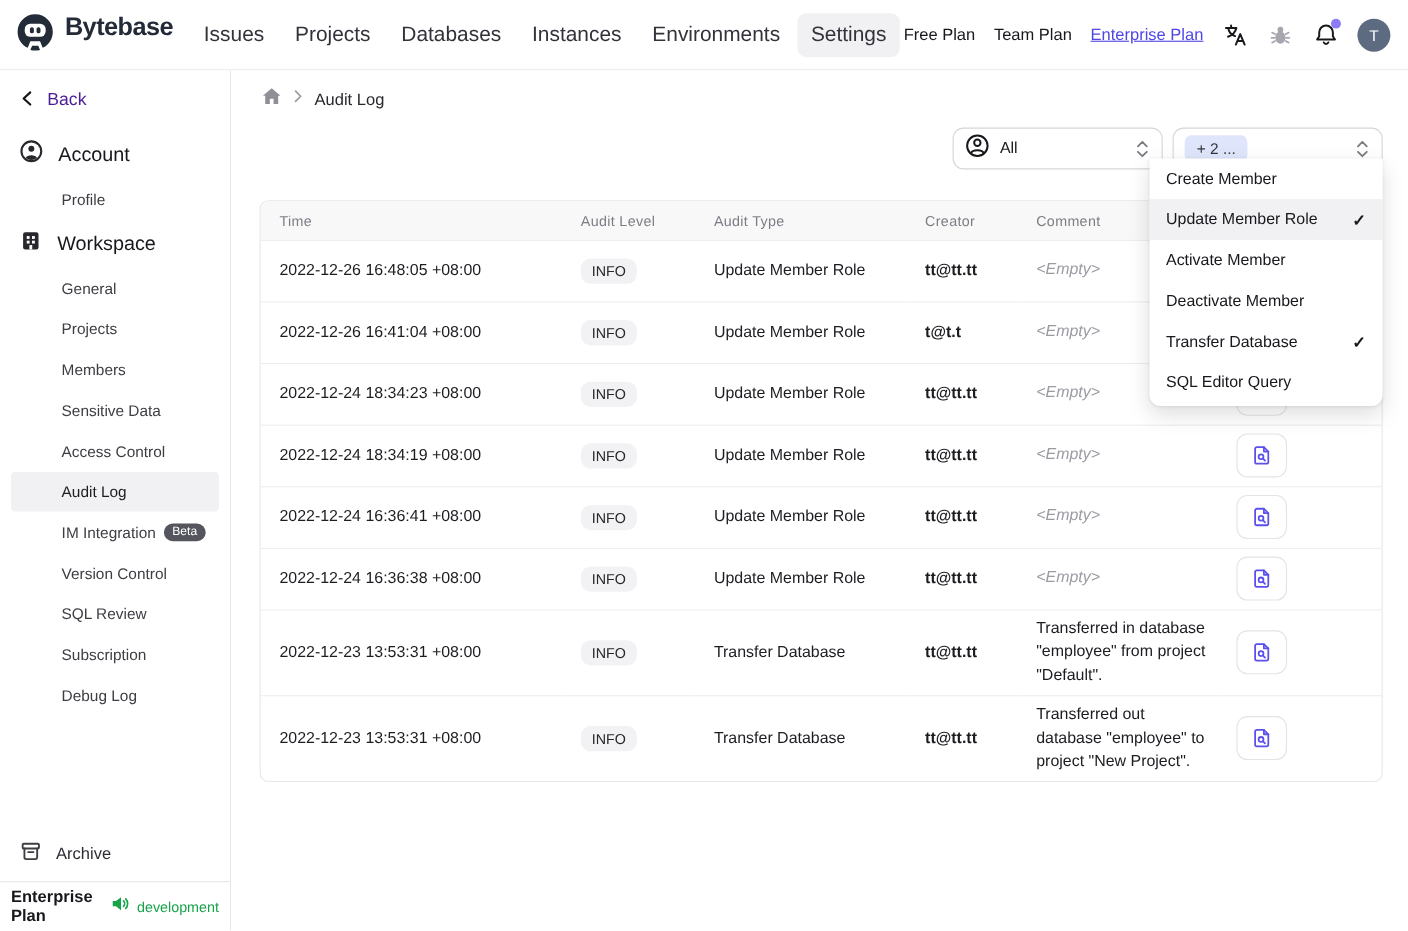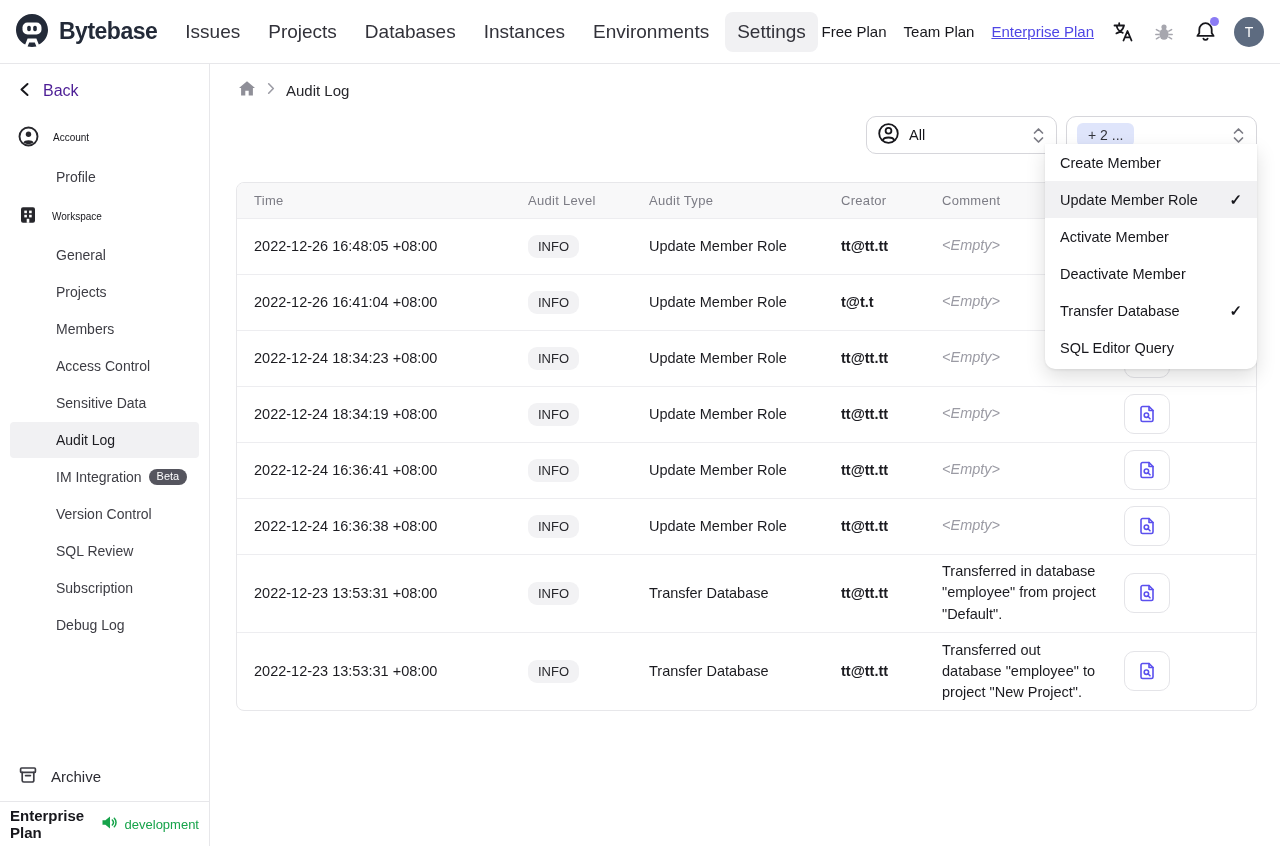--- a/index.html
+++ b/index.html
@@ -1,37 +1,37 @@
 <!DOCTYPE html>
 <html><head>
 <meta charset="utf-8">
 <style>
   * { margin:0; padding:0; box-sizing:border-box; }
   html,body { width:1280px; height:846px; background:#fff; font-family:"Liberation Sans", sans-serif; color:#1c1c21; overflow:hidden; }
 
   
   .topnav { height:64px; display:flex; align-items:center; padding:0 16px 0 14px; border-bottom:1px solid #e7e7ea; background:#fff; }
-  .brand { display:flex; align-items:center; gap:9px; cursor:pointer; }
+  .brand { display:flex; align-items:flex-start; gap:9px; cursor:pointer; }
   .brand-name { font-size:23px; font-weight:800; color:#232a38; letter-spacing:-0.5px; }
   .nav-links { display:flex; align-items:center; margin-left:16px; gap:4px; }
   .nav-link { font-size:19px; color:#32323a; padding:9px 12px; border-radius:8px; cursor:pointer; white-space:nowrap; }
   .nav-link.active { background:#f1f1f3; }
   .nav-right { margin-left:auto; display:flex; align-items:center; gap:17px; }
   .plan-label { font-size:15px; color:#17171c; cursor:pointer; white-space:nowrap; }
   .plan-link { font-size:15px; color:#4f46e5; text-decoration:underline; cursor:pointer; white-space:nowrap; }
   .icon-btn { position:relative; display:flex; align-items:center; justify-content:center; width:24px; height:24px; cursor:pointer; }
   .bell-dot { position:absolute; top:-3px; right:-2px; width:9px; height:9px; border-radius:50%; background:#8b7bf4; }
   .avatar { width:30px; height:30px; border-radius:50%; background:#5d6b80; color:#fff; display:flex; align-items:center; justify-content:center; font-size:14px; cursor:pointer; }
 
   
   .app { display:flex; height:782px; }
   .sidebar { width:210px; border-right:1px solid #e7e7ea; display:flex; flex-direction:column; background:#fff; }
   .side-scroll { flex:1; padding:14px 10px 0 10px; overflow:hidden; }
   .back-row { display:flex; gap:12px; padding:4px 8px 16px 8px; font-size:16px; color:#4c1d95; cursor:pointer; }
-  .side-header { display:flex; align-items:center; gap:14px; padding:9px 8px; font-size:10px; font-weight:500; color:#17171c; }
+  .side-header { display:flex; align-items:center; gap:14px; padding:9px 8px; font-size:18px; font-weight:500; color:#17171c; }
   .side-item { display:flex; align-items:center; padding:10px 8px 10px 46px; font-size:14px; color:#3d3d44; border-radius:4px; margin:1px 0; cursor:pointer; }
   .side-item.active { background:#f1f1f3; color:#1c1c21; }
   .beta-badge { margin-left:7px; background:#55555e; color:#fff; font-size:11px; padding:2px 8px 3px; border-radius:9999px; line-height:1; }
   .archive-row { display:flex; align-items:center; gap:13px; padding:13px 18px; font-size:15px; color:#2c2c33; cursor:pointer; }
   .side-footer { border-top:1px solid #e7e7ea; min-height:45px; display:flex; align-items:center; padding:0 10px; gap:7px; }
   .footer-plan { font-size:15px; font-weight:700; color:#17171c; }
   .footer-env { font-size:13px; color:#16a34a; }
 
   
   .main { flex:1; position:relative; padding:12px 23px 0 26px; background:#fff; }
@@ -152,22 +152,22 @@
             <rect x="6.3" y="9.8" width="2.6" height="2.6" fill="#fff"></rect>
             <rect x="11.1" y="9.8" width="2.6" height="2.6" fill="#fff"></rect>
             <rect x="8.7" y="13.8" width="2.6" height="4" fill="#fff"></rect>
           </svg>
         </span>
         <span>Workspace</span>
       </div>
       <div class="side-item">General</div>
       <div class="side-item">Projects</div>
       <div class="side-item">Members</div>
+      <div class="side-item">Sensitive Data</div>
       <div class="side-item">Access Control</div>
-      <div class="side-item">Sensitive Data</div>
       <div class="side-item active">Audit Log</div>
       <div class="side-item">
         <span>IM Integration</span>
         <span class="beta-badge">Beta</span>
       </div>
       <div class="side-item">Version Control</div>
       <div class="side-item">SQL Review</div>
       <div class="side-item">Subscription</div>
       <div class="side-item">Debug Log</div>
     </div>

